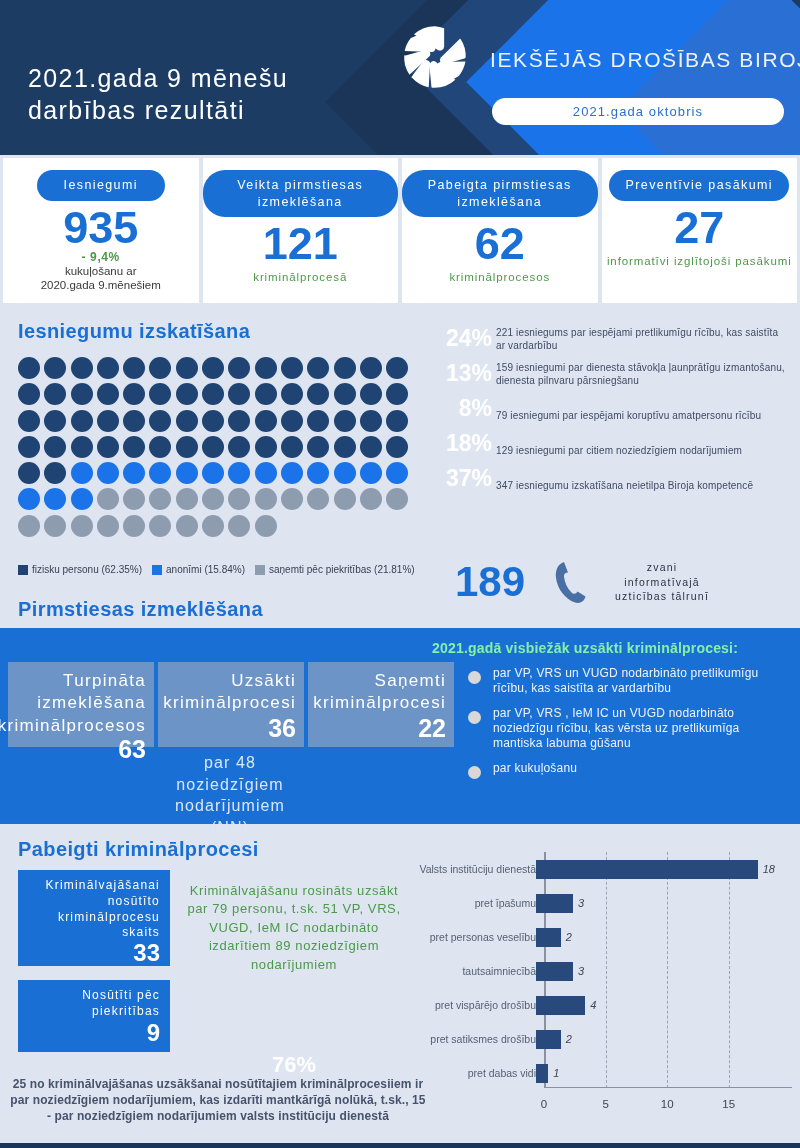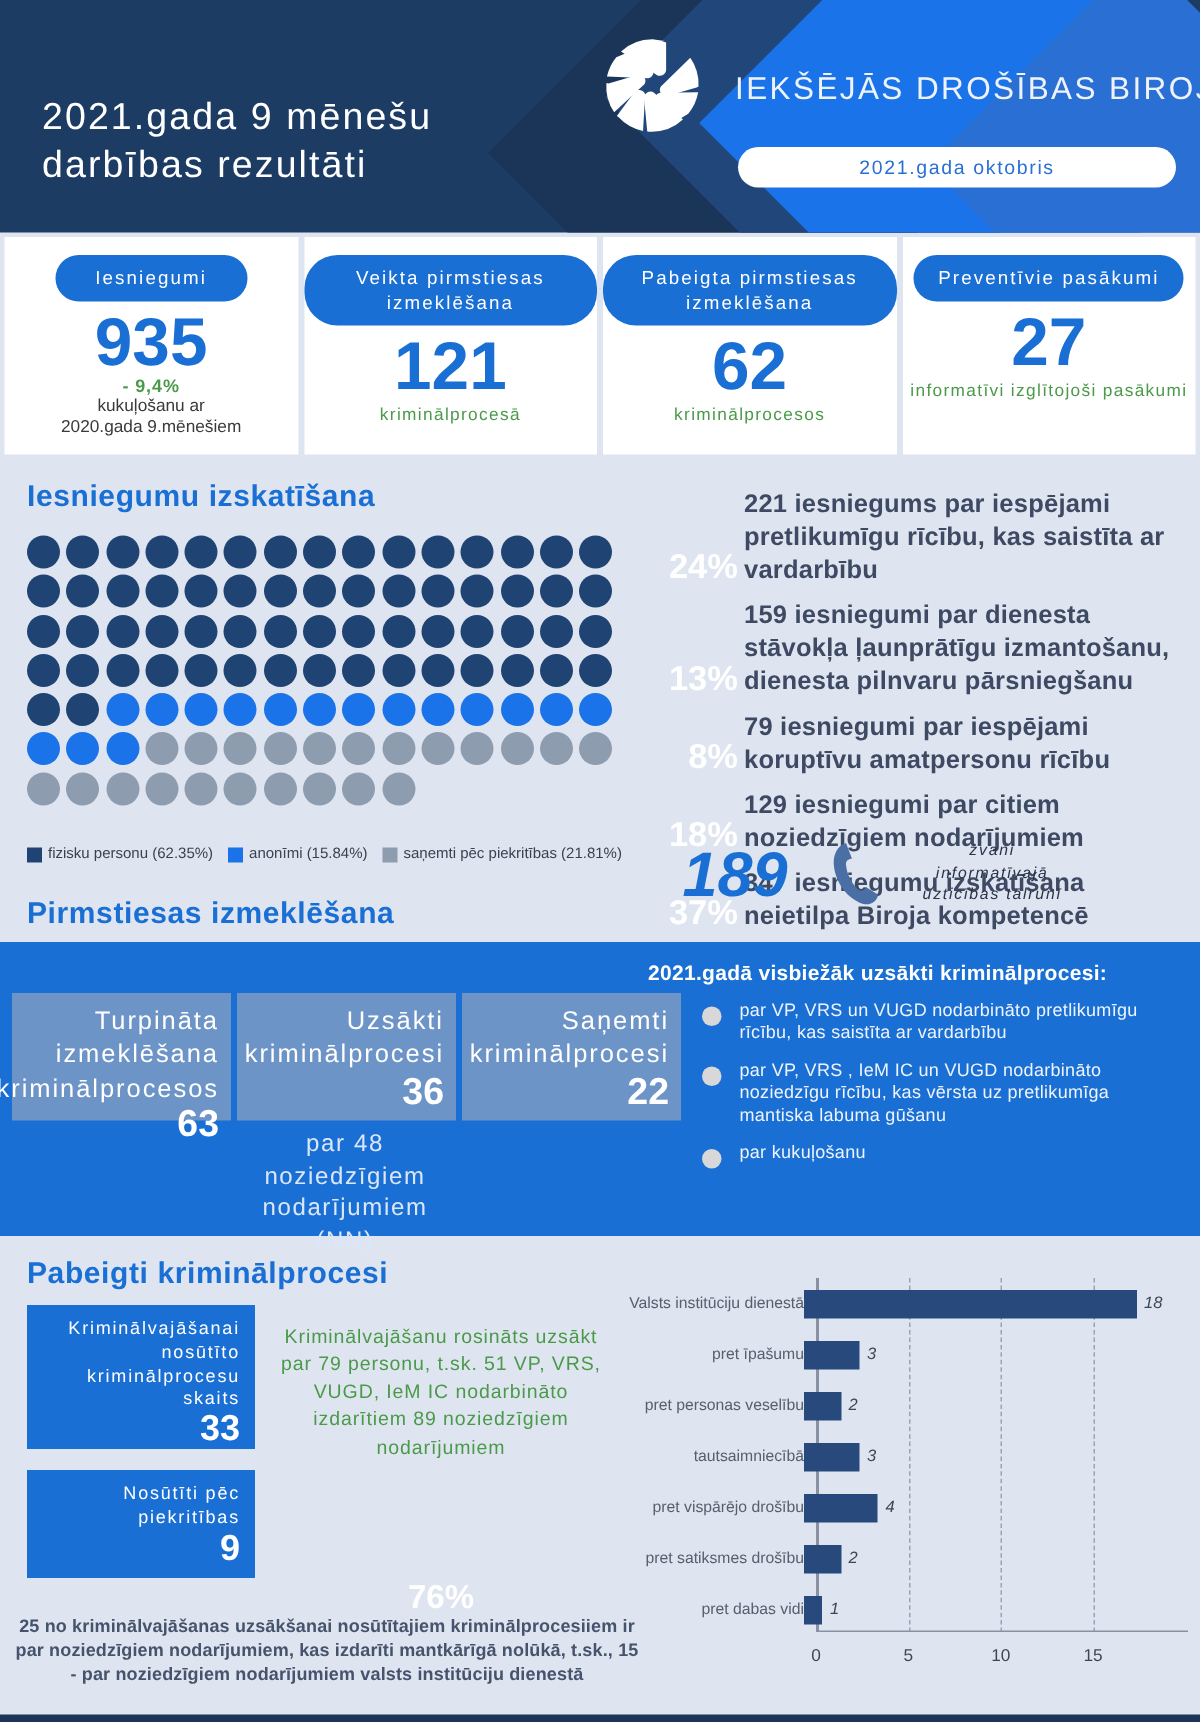--- a/index.html
+++ b/index.html
@@ -84,39 +84,39 @@
   .dot { width: 22px; height: 22px; border-radius: 50%; }
   .legend { position: absolute; left: 18px; top: 564px; display: flex; gap: 10px; align-items: center; }
   .legend-item { display: flex; align-items: center; gap: 4px; }
   .legend-swatch { width: 10px; height: 10px; }
   .legend-label { font-size: 10px; color: #3a4252; }
 
   
   .pct-list { position: absolute; left: 430px; top: 325px; width: 360px; }
   .pct-item { display: flex; align-items: flex-end; gap: 4px; margin-bottom: 8px; }
   .pct-val { color: #ffffff; font-size: 23px; font-weight: 700; width: 62px; text-align: right; flex: none; }
-  .pct-txt { color: #3e4a63; font-size: 17px; font-weight: 700; line-height: 1.3; letter-spacing: 0.15px; }
-
-  
-  .phone-block { position: absolute; left: 455px; top: 560px; display: flex; align-items: flex-end; gap: 28px; font-style: italic; }
+  .pct-txt { color: #3e4a63; font-size: 10px; font-weight: 400; line-height: 1.3; letter-spacing: 0.15px; }
+
+  
+  .phone-block { position: absolute; left: 455px; top: 560px; display: flex; align-items: center; gap: 28px; }
   .phone-num { color: #1a6fd4; font-size: 42px; font-weight: 700; line-height: 1; }
   .phone-txt { color: #2a3347; font-size: 10.5px; letter-spacing: 1.2px; line-height: 1.4; text-align: center; }
 
   
   .blue-band { position: absolute; left: 0; top: 628px; width: 800px; height: 196px; background: #1a6fd4; }
   .box-row { position: absolute; left: 8px; top: 34px; display: flex; gap: 4px; }
   .blue-box {
     background: #6d94c6; width: 146px; height: 85px; position: relative;
     padding: 8px 8px 6px 8px; display: flex; flex-direction: column;
     align-items: flex-end; justify-content: space-between;
   }
   .blue-box-label { color: #ffffff; font-size: 17px; letter-spacing: 1.3px; line-height: 1.32; text-align: right; }
   .blue-box-num { color: #ffffff; font-size: 25px; font-weight: 700; line-height: 1; }
   .nn-note { position: absolute; left: 155px; top: 124px; width: 150px; color: #dbe7f8; font-size: 16px; letter-spacing: 1.1px; line-height: 1.35; text-align: center; }
-  .bullets-title { position: absolute; left: 432px; top: 12px; color: #ffffff; font-size: 14px; font-weight: 700; letter-spacing: 0.2px; }
+  .bullets-title { position: absolute; left: 432px; top: 12px; color: #86efac; font-size: 14px; font-weight: 700; letter-spacing: 0.2px; }
   .bullets { position: absolute; left: 468px; top: 38px; width: 324px; }
   .bullet { display: flex; gap: 12px; margin-bottom: 9px; align-items: flex-start; }
   .bullet-dot { width: 13px; height: 13px; border-radius: 50%; background: #d8d8d8; flex: none; margin-top: 5px; }
   .bullet-txt { color: #eef4fd; font-size: 12px; line-height: 1.28; letter-spacing: 0.2px; }
 
   
   .bot-title { position: absolute; left: 18px; top: 838px; }
   .bot-box {
     position: absolute; background: #1a6fd4; color: #ffffff;
     padding: 8px 10px 7px 10px; display: flex; flex-direction: column;

